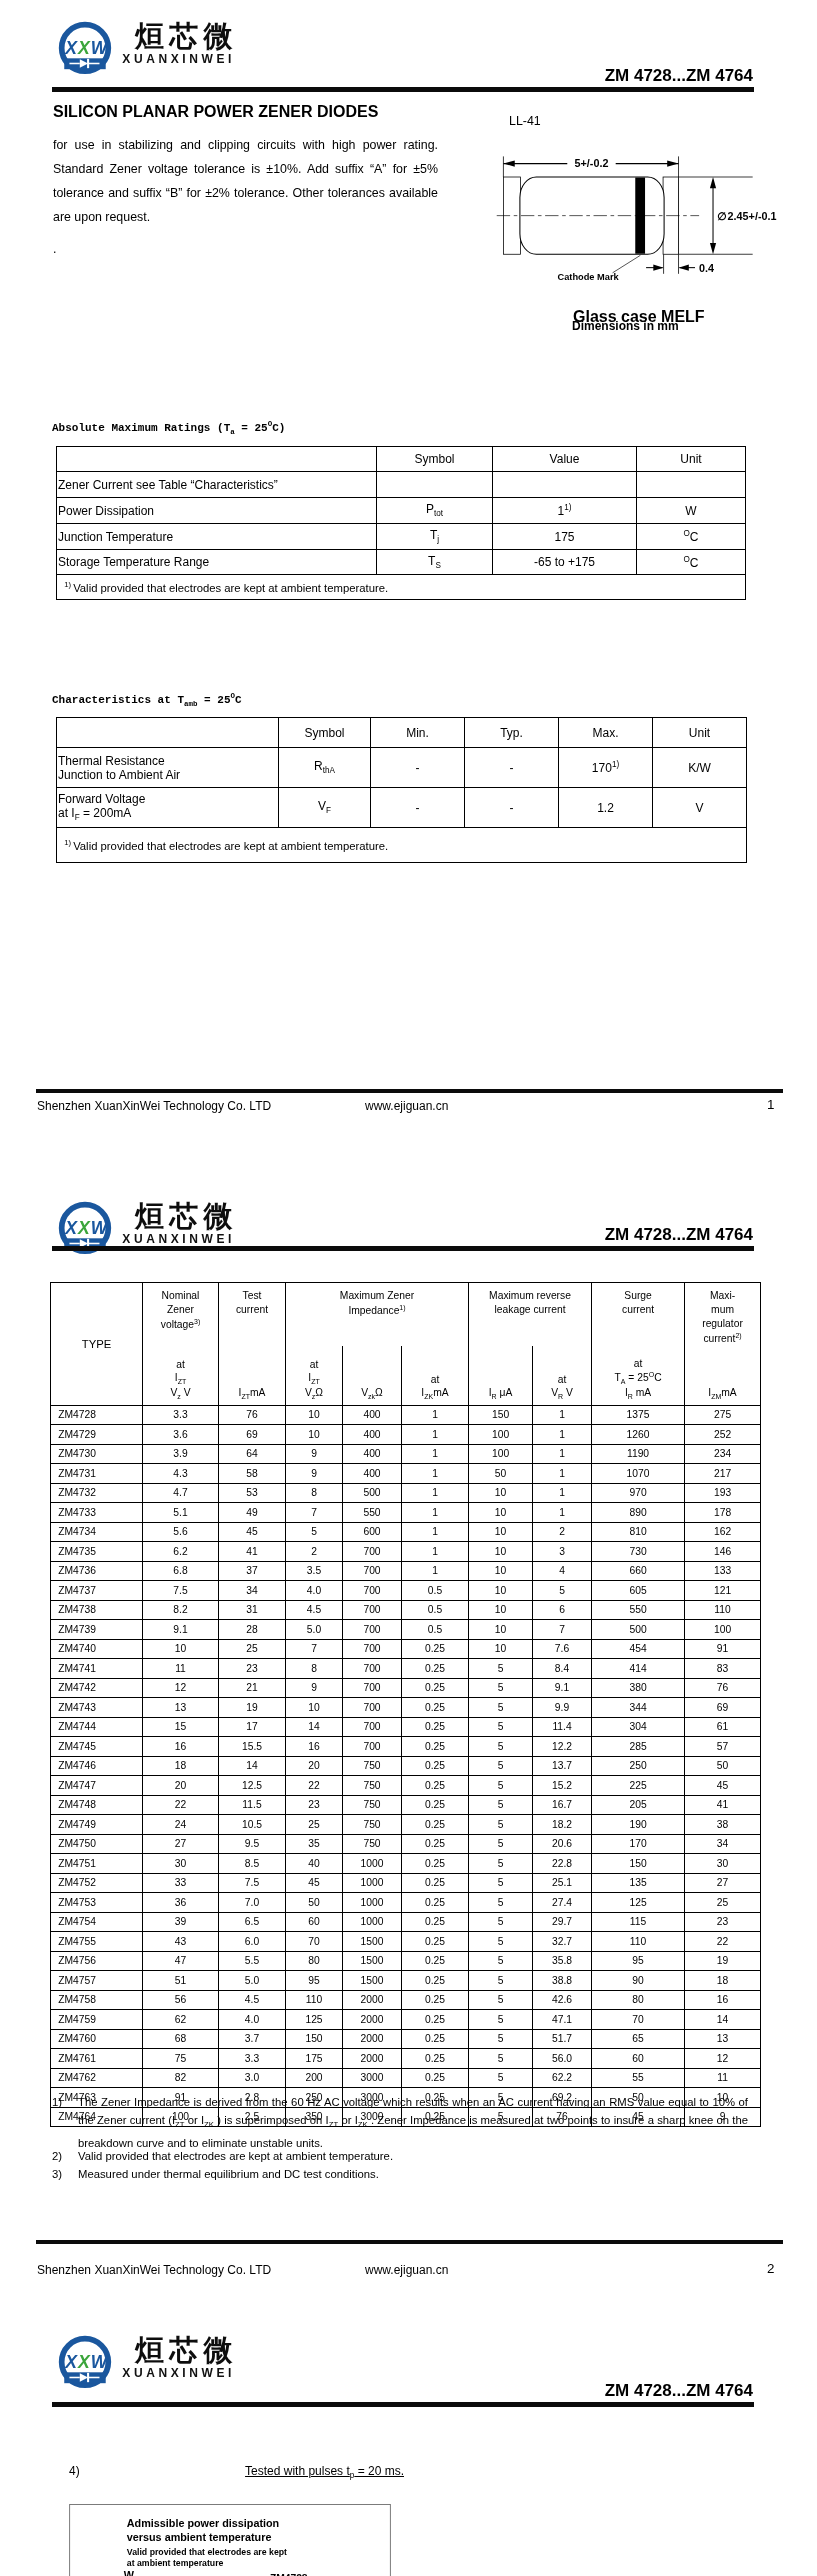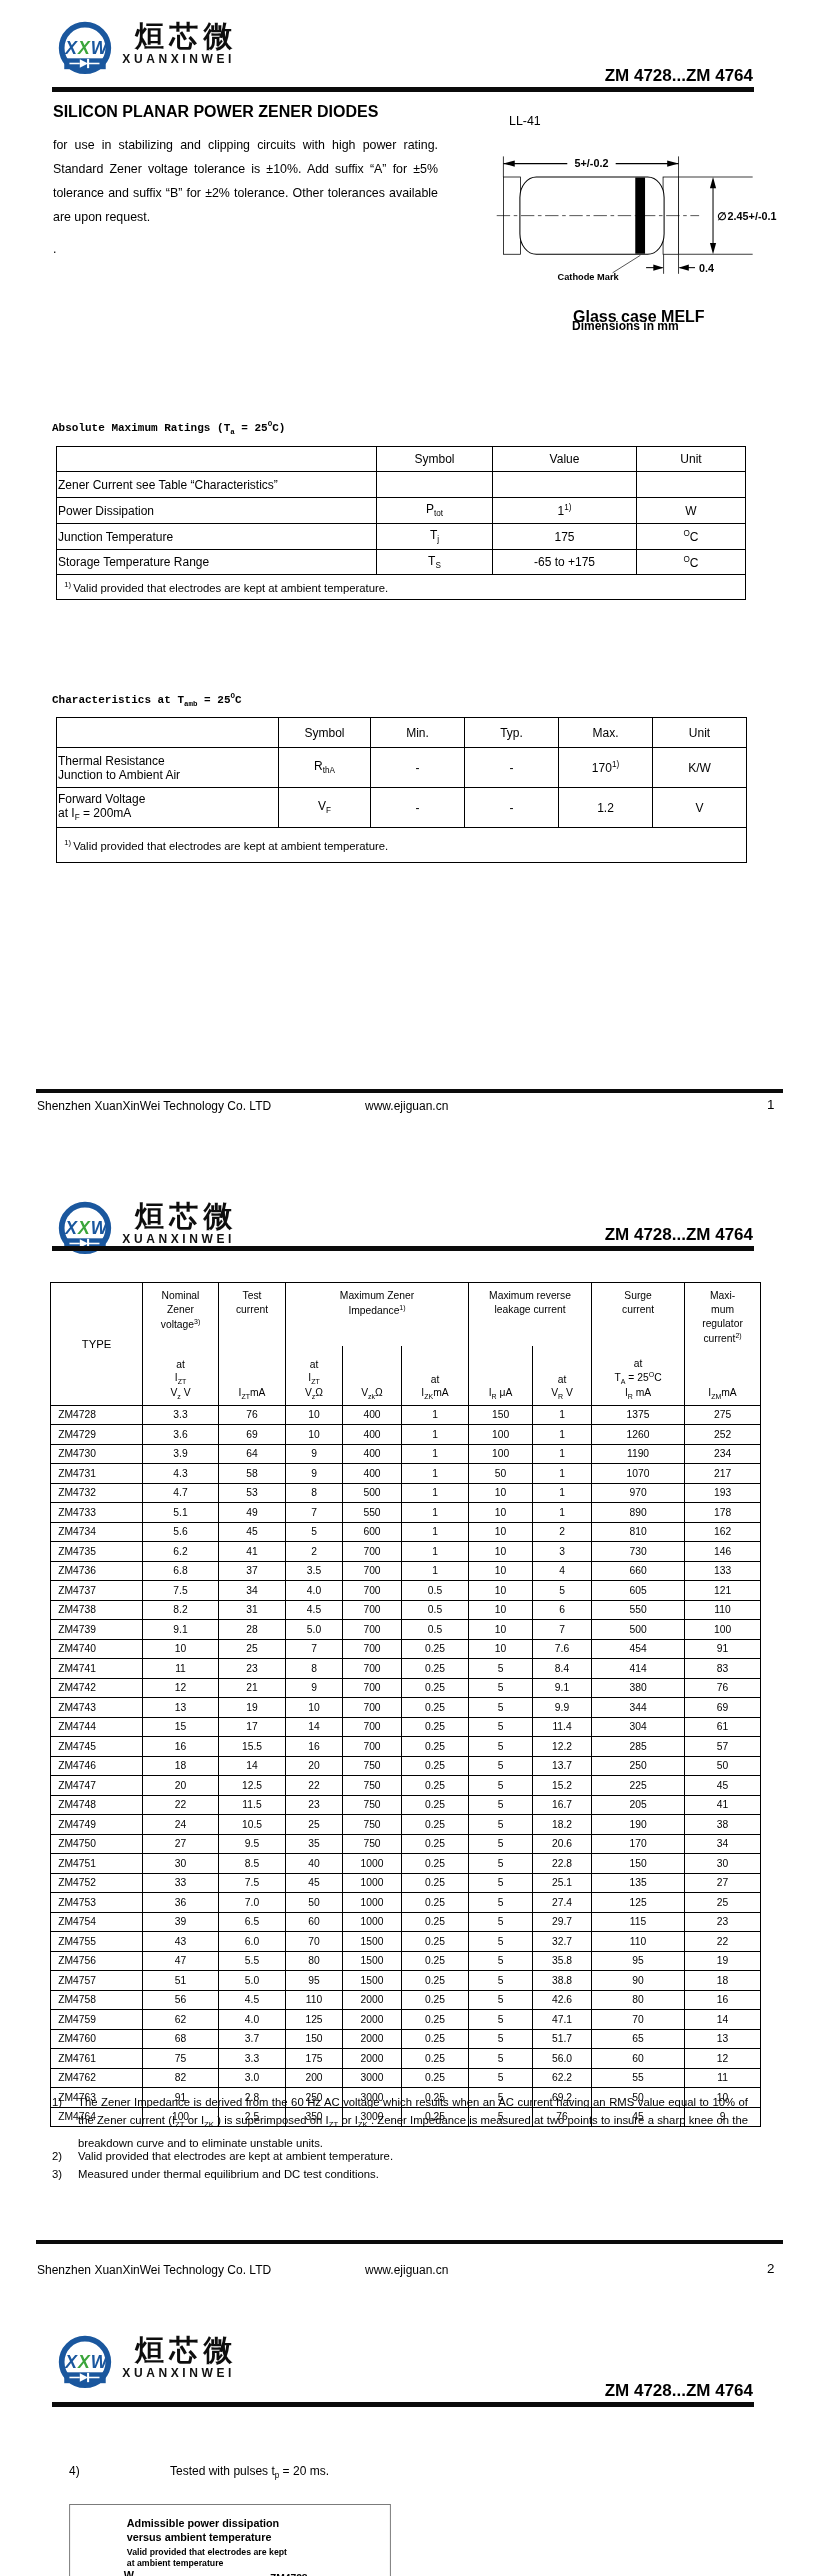--- a/index.html
+++ b/index.html
@@ -862,21 +862,21 @@
     <div>
       <div class="cn">烜芯微</div>
       <div class="en">XUANXINWEI</div>
     </div>
   </div>
   <div class="partnum" style="right:65px;top:2381px;">ZM 4728...ZM 4764</div>
   <div class="rule" style="left:52px;top:2402px;width:702px;height:4.6px;"></div>
 
   <div class="note" style="left:69px;top:2462px;font-size:12px;">
     <div class="mk">4)</div>
-    <div class="tx seglines" style="width:309px;text-align:center;"><div><span>Tested with pulses t</span><sub>p</sub><span> = 20 ms.</span></div></div>
+    <div class="tx seglines" style="width:309px;text-align:right;text-decoration:underline;"><div><span>Tested with pulses t</span><sub>p</sub><span> = 20 ms.</span></div></div>
   </div>
 
   <svg class="abs" style="left:69px;top:2504px;" width="322" height="404" viewBox="0 0 625 785">
     <rect x="1" y="1" width="623" height="783" fill="#fff" stroke="#555" stroke-width="1.5"></rect>
     <text x="112" y="44" font-size="21" class="ct">Admissible power dissipation</text>
     <text x="112" y="71" font-size="21" class="ct">versus ambient temperature</text>
     <text x="112" y="99" font-size="17" class="ct">Valid provided that electrodes are kept</text>
     <text x="112" y="121" font-size="17" class="ct">at ambient temperature</text>
     <text x="106" y="146" font-size="21" class="ct">W</text>
     <text x="390" y="152" font-size="20" class="ct">ZM4728...</text>

